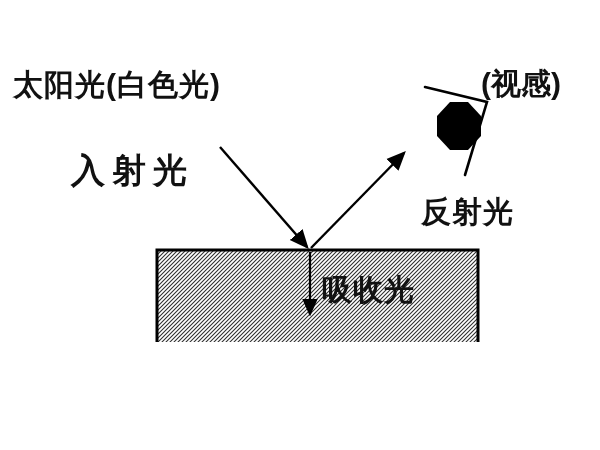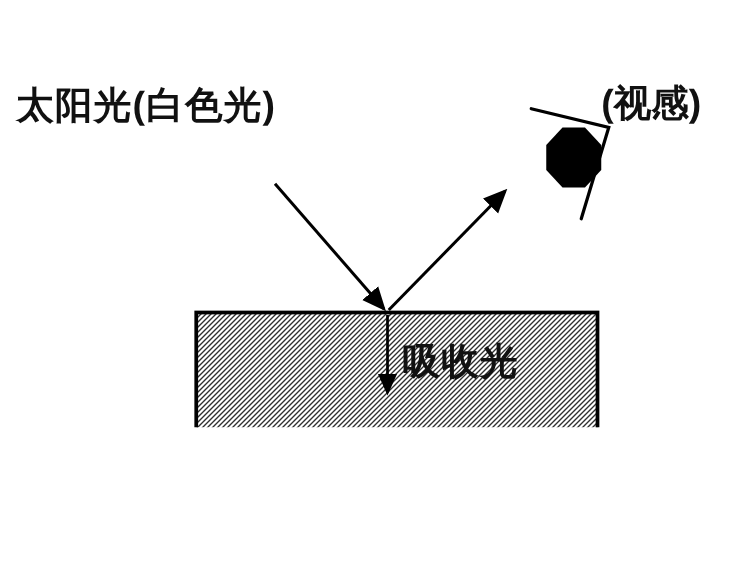--- a/index.html
+++ b/index.html
@@ -59,16 +59,18 @@
     <line x1="311" y1="248" x2="404" y2="153" stroke="#000000" stroke-width="2.4" marker-end="url(#arrowhead)"></line>
 
     <line x1="310" y1="252" x2="310" y2="314" stroke="#000000" stroke-width="2.2" marker-end="url(#arrowhead)"></line>
 
     <polyline points="425,87 487,102 465,175" fill="none" stroke="#000000" stroke-width="2.6" stroke-linejoin="miter" stroke-linecap="round"></polyline>
 
     <polygon points="450,102 468,102 481,116 481,136 468,150 450,150 437,136 437,116" fill="#000000"></polygon>
   </svg>
 
   <div class="label lbl-sunlight">太阳光(白色光)</div>
+  <div class="label lbl-incident">入射光</div>
   <div class="label lbl-visual">(视感)</div>
+  <div class="label lbl-reflected">反射光</div>
   <div class="label lbl-absorbed">吸收光</div>
 
 </div>
 
 </body></html>

